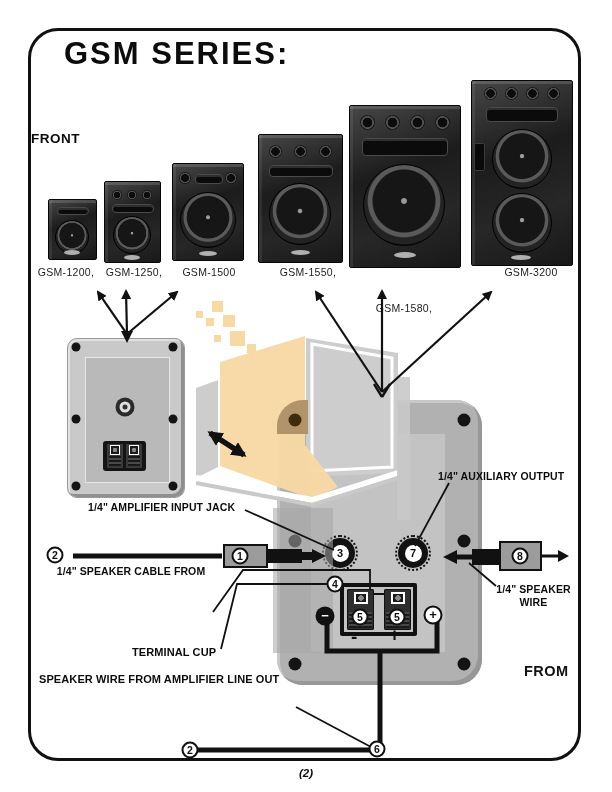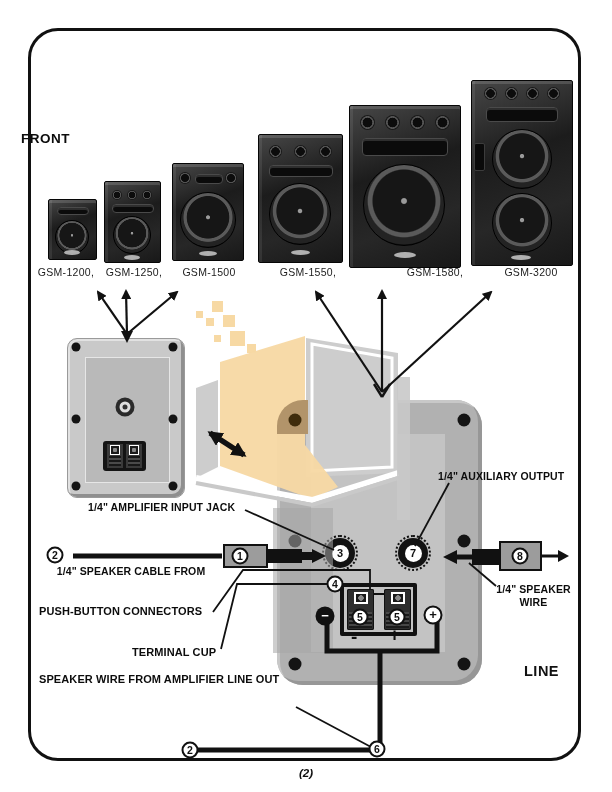--- a/index.html
+++ b/index.html
@@ -89,21 +89,22 @@
   svg.wmark{position:absolute;left:190px;top:295px;z-index:2;pointer-events:none;}
   .z3{z-index:3;}
 </style>
 </head>
 <body>
 
 <div class="page">
 
   <div class="borderbox"></div>
 
-  <div class="seclabel" style="left:21px;top:131px;">FRONT</div>
+  <div class="title">GSM SERIES:</div>
+  <div class="seclabel" style="left:31px;top:131px;">FRONT</div>
 
   <div class="speaker" style="left:48px;top:199px;width:47px;height:59px;">
     <div class="horn" style="left:8px;top:7px;width:30px;height:6px;"></div>
     <div class="woofer" style="left:6px;top:20px;width:34px;height:34px;"></div>
     <div class="slogo" style="left:15px;top:50px;width:16px;height:5px;"></div>
   </div>
   <div class="speaker" style="left:104px;top:181px;width:55px;height:80px;">
     <div class="port" style="left:7px;top:8px;width:10px;height:10px;"></div>
     <div class="port" style="left:22px;top:8px;width:10px;height:10px;"></div>
     <div class="port" style="left:37px;top:8px;width:10px;height:10px;"></div>
@@ -144,21 +145,21 @@
     <div class="handle" style="left:2px;top:62px;width:9px;height:26px;"></div>
     <div class="woofer" style="left:20px;top:48px;width:60px;height:60px;"></div>
     <div class="woofer" style="left:20px;top:112px;width:60px;height:60px;"></div>
     <div class="slogo" style="left:39px;top:174px;width:20px;height:5px;"></div>
   </div>
 
   <div class="mlabel" style="left:66px;">GSM-1200,</div>
   <div class="mlabel" style="left:134px;">GSM-1250,</div>
   <div class="mlabel" style="left:209px;">GSM-1500</div>
   <div class="mlabel" style="left:308px;">GSM-1550,</div>
-  <div class="mlabel" style="left:435px;">GSM-1580,</div>
+  <div class="mlabel" style="left:404px;margin-top:36px;">GSM-1580,</div>
   <div class="mlabel" style="left:531px;">GSM-3200</div>
 
   <div class="plate">
     <div class="plate-inner"></div>
   </div>
   <div class="screw small" style="left:76px;top:347px;"></div>
   <div class="screw small" style="left:173px;top:347px;"></div>
   <div class="screw small" style="left:76px;top:419px;"></div>
   <div class="screw small" style="left:173px;top:419px;"></div>
   <div class="screw small" style="left:76px;top:486px;"></div>
@@ -275,24 +276,23 @@
   <div class="num" style="left:397px;top:617px;">5</div>
   <div class="num" style="left:520px;top:556px;">8</div>
   <div class="num" style="left:190px;top:750px;">2</div>
   <div class="num" style="left:377px;top:749px;">6</div>
 
   <div class="lbl" style="left:88px;top:501px;">1/4" AMPLIFIER INPUT JACK</div>
   <div class="lbl" style="left:438px;top:470px;">1/4" AUXILIARY OUTPUT</div>
   <div class="lbl c" style="left:47px;top:565px;width:168px;">
     <div>1/4" SPEAKER CABLE FROM</div>
   </div>
-  <div class="lbl" style="left:39px;top:605px;font-size:11px;">PUSH-BUTTON CONNECTORS</div>
   <div class="lbl" style="left:132px;top:646px;font-size:11px;">TERMINAL CUP</div>
   <div class="lbl c" style="left:481px;top:583px;width:105px;">
     <div>1/4" SPEAKER</div>
     <div>WIRE</div>
   </div>
   <div class="lbl" style="left:39px;top:673px;font-size:11px;">SPEAKER WIRE FROM AMPLIFIER LINE OUT</div>
 
-  <div class="back-label">LINE</div>
+  <div class="back-label">FROM</div>
   <div class="pagenum">(2)</div>
 
 </div>
 
 </body></html>

